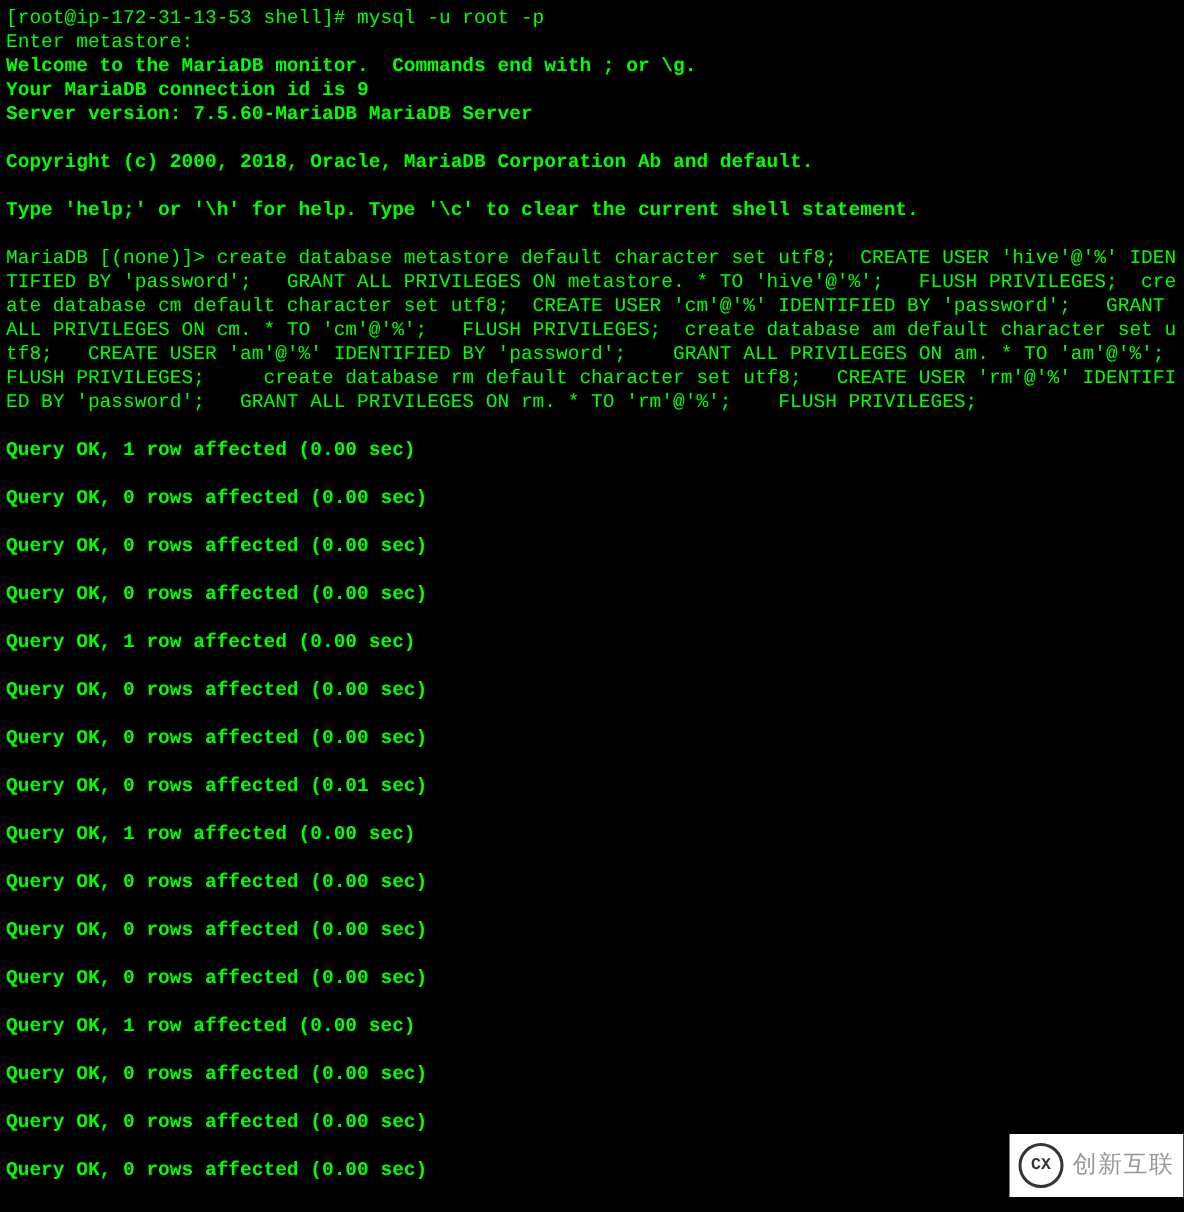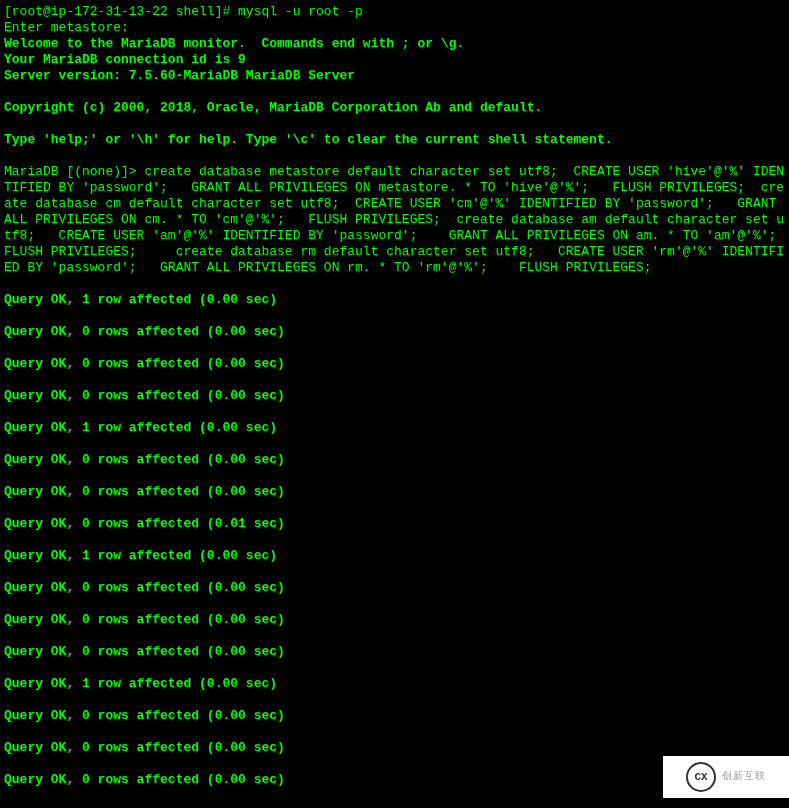--- a/index.html
+++ b/index.html
@@ -24,48 +24,48 @@
       word-break: break-all;
     }
     .spacer {
       height: 16px;
     }
     .watermark {
       position: absolute;
       right: 0;
       bottom: 10px;
       background: #ffffff;
-      padding: 6px 23px;
+      padding: 6px 6px;
       display: flex;
       align-items: center;
       gap: 6px;
     }
     .wm-icon {
       width: 26px;
       height: 26px;
       border: 2px solid #333;
       border-radius: 50%;
       display: flex;
       align-items: center;
       justify-content: center;
       font-size: 11px;
       font-weight: bold;
       color: #333;
     }
     .wm-text {
       color: #999;
-      font-size: 10px;
+      font-size: 16px;
       letter-spacing: 1px;
-      font-family: Liberation Mono, monospace;
+      font-family: Liberation Sans, sans-serif;
     }
   </style>
 </head>
 <body>
 
-<div class="line">[root@ip-172-31-13-22 shell]# mysql -u root -p</div>
+<div class="line">[root@ip-172-31-13-53 shell]# mysql -u root -p</div>
 <div class="line">Enter metastore:</div>
 <div class="line bold">Welcome to the MariaDB monitor.  Commands end with ; or \g.</div>
 <div class="line bold">Your MariaDB connection id is 9</div>
 <div class="line bold">Server version: 7.5.60-MariaDB MariaDB Server</div>
 <div class="spacer"></div>
 <div class="line bold">Copyright (c) 2000, 2018, Oracle, MariaDB Corporation Ab and default.</div>
 <div class="spacer"></div>
 <div class="line bold">Type 'help;' or '\h' for help. Type '\c' to clear the current shell statement.</div>
 <div class="spacer"></div>
 <div class="line">MariaDB [(none)]&gt; create database metastore default character set utf8;  CREATE USER 'hive'@'%' IDENTIFIED BY 'password';   GRANT ALL PRIVILEGES ON metastore. * TO 'hive'@'%';   FLUSH PRIVILEGES;  create database cm default character set utf8;  CREATE USER 'cm'@'%' IDENTIFIED BY 'password';   GRANT ALL PRIVILEGES ON cm. * TO 'cm'@'%';   FLUSH PRIVILEGES;  create database am default character set utf8;   CREATE USER 'am'@'%' IDENTIFIED BY 'password';    GRANT ALL PRIVILEGES ON am. * TO 'am'@'%';    FLUSH PRIVILEGES;     create database rm default character set utf8;   CREATE USER 'rm'@'%' IDENTIFIED BY 'password';   GRANT ALL PRIVILEGES ON rm. * TO 'rm'@'%';    FLUSH PRIVILEGES;</div>

